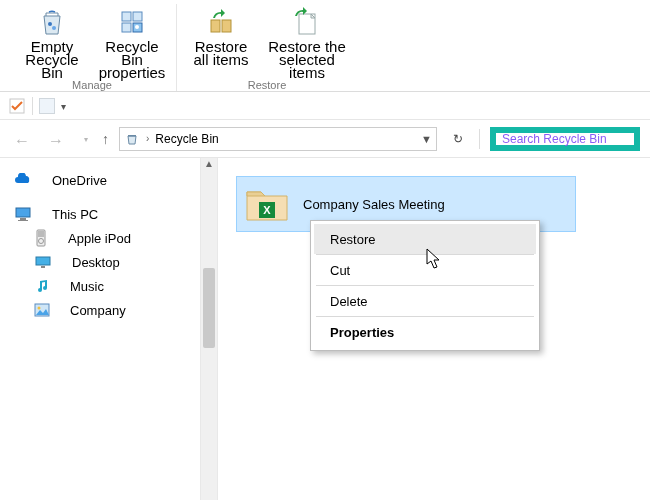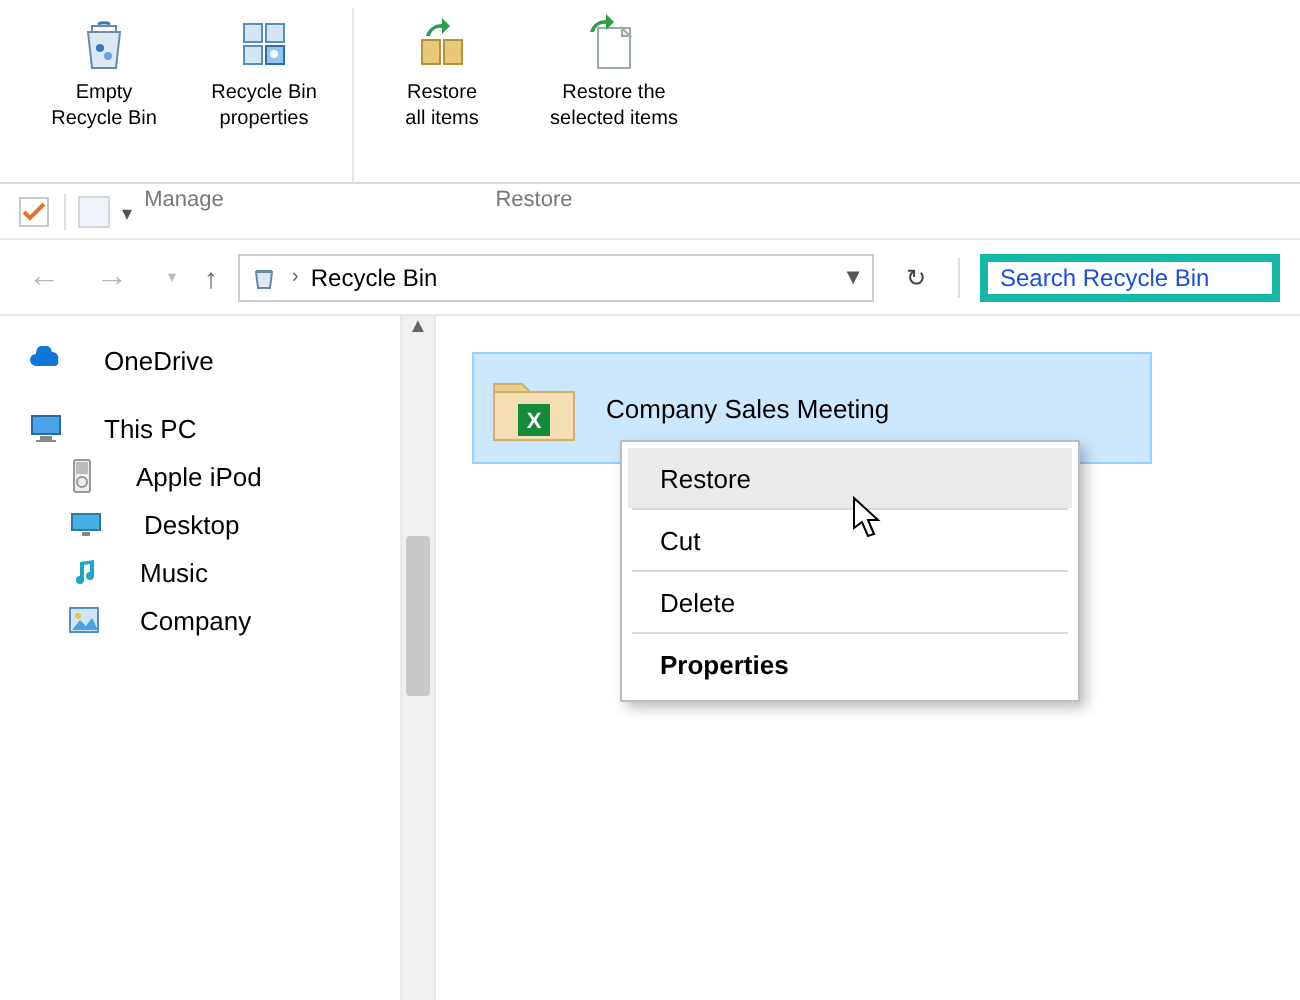--- a/index.html
+++ b/index.html
@@ -5,40 +5,40 @@
 * { box-sizing: border-box; margin: 0; padding: 0; font-family: "Segoe UI", Tahoma, sans-serif; }
 body { width: 650px; height: 500px; background: #fff; overflow: hidden; position: relative; font-size: 12px; color: #000; }
 
 
 .ribbon { display: flex; border-bottom: 1px solid #dcdcdc; height: 92px; padding: 4px 8px 0; }
 .ribbon-group { display: flex; flex-direction: column; align-items: center; border-right: 1px solid #e6e6e6; padding: 0 10px; }
 .ribbon-group:last-child { border-right: none; }
 .ribbon-row { display: flex; gap: 12px; flex: 1; }
 .ribbon-btn { display: flex; flex-direction: column; align-items: center; justify-content: flex-start; width: 68px; cursor: pointer; padding-top: 2px; }
 .ribbon-btn .icon { width: 32px; height: 32px; display: flex; align-items: center; justify-content: center; }
-.ribbon-btn .lbl { text-align: center; font-size: 10px; line-height: 13px; margin-top: 2px; white-space: pre-line; }
-.ribbon-grp-label { font-size: 11px; color: #777; padding-bottom: 3px; margin-top: 28px; }
+.ribbon-btn .lbl { text-align: center; font-size: 15px; line-height: 13px; margin-top: 2px; white-space: pre-line; }
+.ribbon-grp-label { font-size: 11px; color: #777; padding-bottom: 3px; }
 
 .qat { height: 28px; display: flex; align-items: center; gap: 6px; padding-left: 8px; border-bottom: 1px solid #e6e6e6; }
 .qat .tick { width: 18px; height: 18px; display: flex; align-items:center; justify-content:center;}
 .qat .sep { width:1px; height:18px; background:#ddd;}
 .qat .blank { width:16px; height:16px; background:#eef4fa; border:1px solid #d0d7dd;}
 .qat .drop::after { content:"\25BE"; font-size:10px; color:#555;}
 
 
 .navbar { height: 38px; display: flex; align-items: center; gap: 10px; padding: 0 10px; border-bottom: 1px solid #e6e6e6; }
 .nav-arrow { color: #b8b8b8; font-size: 16px; padding: 2px 4px; }
 .nav-arrow.small::after { content:"\25BE"; font-size:8px; margin-left:2px; position:relative; top:-2px;}
 .nav-up { color:#666; font-size:14px;}
 .addr { flex: 1; border: 1px solid #ccc; height: 24px; display: flex; align-items: center; padding: 0 4px; gap: 6px; font-size: 12px; }
 .addr .binicon { width:16px; height:16px; display:flex; align-items:center; justify-content:center;}
 .addr .chev { color:#666; font-size:10px;}
 .addr .dd { margin-left:auto; color:#555; font-size:11px;}
 .refresh { width:22px; text-align:center; color:#444;}
-.search { width: 150px; border: 4px solid #14b8a6; height: 24px; display:flex; align-items:center; padding:0 6px; color:#1d4ed8; font-size:12px;}
+.search { width: 150px; border: 6px solid #14b8a6; height: 24px; display:flex; align-items:center; padding:0 6px; color:#8b5cf6; font-size:12px;}
 
 
 .body { display:flex; height: calc(500px - 92px - 28px - 38px); }
 .tree { width: 200px; padding: 10px 0 0 14px; font-size: 13px; }
 .tree-item { display:flex; align-items:center; gap:20px; height:24px; cursor:pointer; }
 .tree-item.indent { padding-left: 20px; }
 .tree-item .nm { white-space:nowrap;}
 .tree-spacer { height:10px;}
 
 .scroll-gutter { width:18px; background:#f0f0f0; position:relative; border-left:1px solid #e8e8e8; border-right:1px solid #e8e8e8;}

